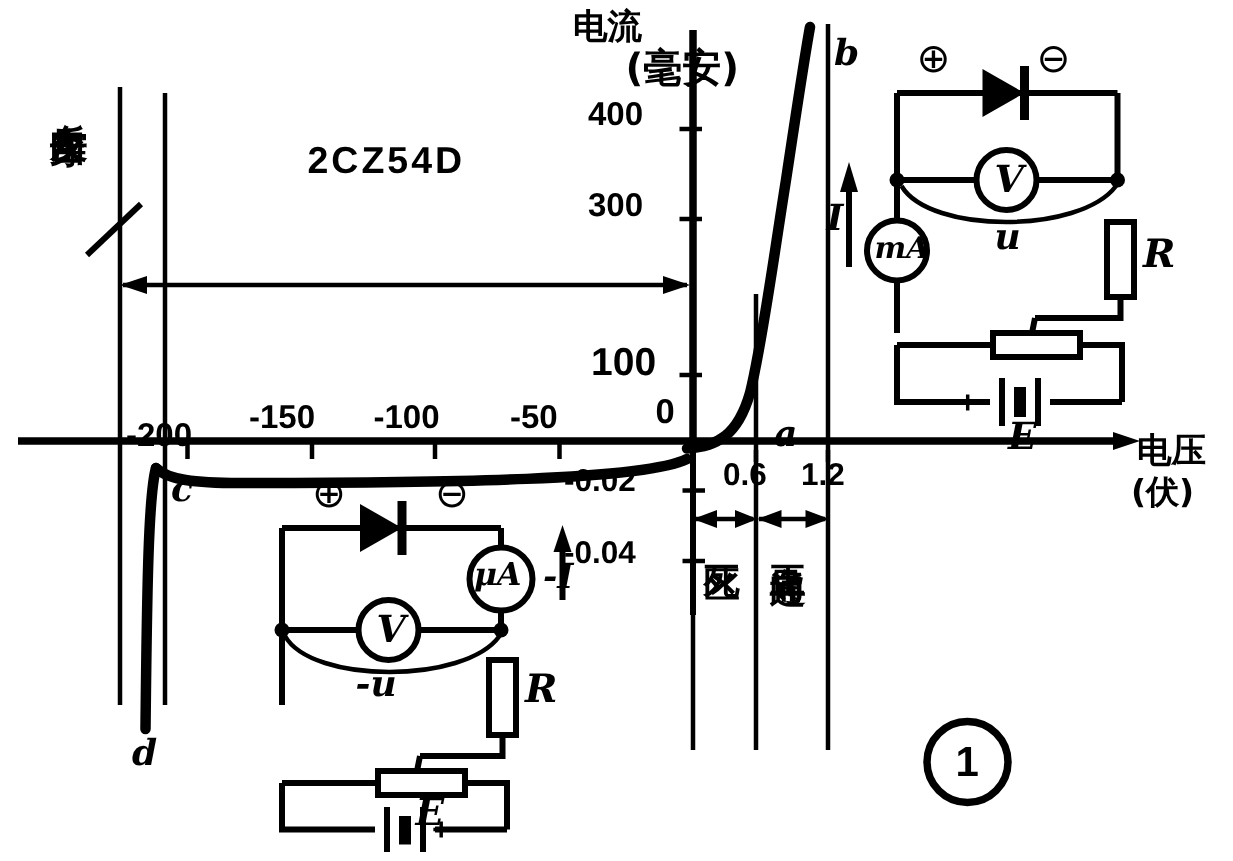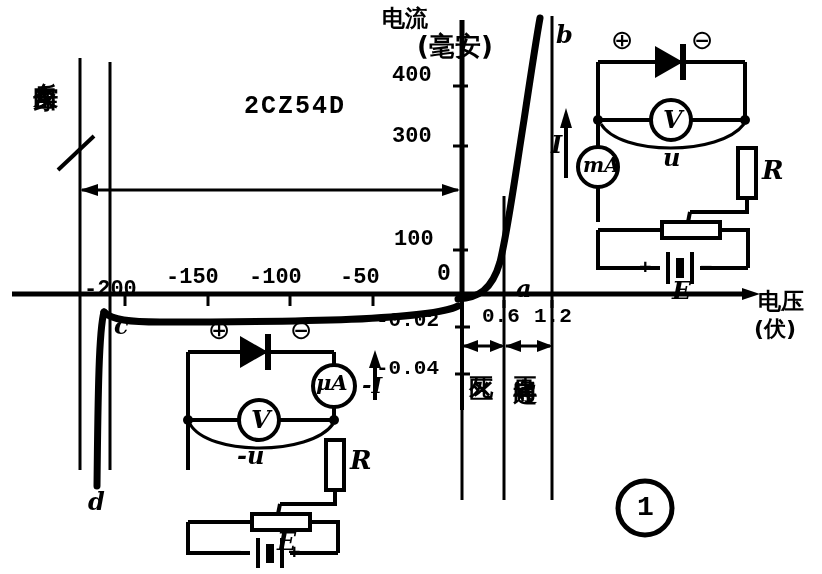--- a/index.html
+++ b/index.html
@@ -29,21 +29,21 @@
     color: #000;
     line-height: 1.05;
     white-space: pre;
     font-family: "DejaVu Sans", sans-serif;
   }
   .cjk {
     font-family: "DejaVu Sans", sans-serif;
     font-weight: 700;
   }
   .num {
-    font-family: Liberation Mono, monospace;
+    font-family: Liberation Sans, sans-serif;
     font-weight: 700;
   }
   .ital {
     font-family: "DejaVu Serif", serif;
     font-style: italic;
     font-weight: 700;
   }
   .vtext {
     writing-mode: vertical-rl;
     text-orientation: upright;
@@ -193,33 +193,33 @@
   </svg>
 
   <div class="lbl cjk" style="left:382px; top:6px; font-size:23px;">电流</div>
   <div class="lbl cjk" style="left:372px; top:33px; font-size:26px;margin-left:45px;">(毫安)</div>
 
   <div class="lbl cjk" style="left:758px; top:289px; font-size:23px;">电压</div>
   <div class="lbl cjk" style="left:754px; top:317px; font-size:22px;">(伏)</div>
 
   <div class="lbl num" style="left:392px; top:64px; font-size:22px;">400</div>
   <div class="lbl num" style="left:392px; top:125px; font-size:22px;">300</div>
-  <div class="lbl num" style="left:394px; top:228px; font-size:22px;">100</div>
+  <div class="lbl num" style="left:394px; top:228px; font-size:26px;">100</div>
   <div class="lbl num" style="left:376px; top:310px; font-size:21px;">-0.02</div>
   <div class="lbl num" style="left:376px; top:358px; font-size:21px;">-0.04</div>
 
   <div class="lbl num" style="left:84px; top:278px; font-size:22px;">-200</div>
   <div class="lbl num" style="left:166px; top:266px; font-size:22px;">-150</div>
   <div class="lbl num" style="left:249px; top:266px; font-size:22px;">-100</div>
   <div class="lbl num" style="left:340px; top:266px; font-size:22px;">-50</div>
   <div class="lbl num" style="left:437px; top:262px; font-size:23px;">0</div>
   <div class="lbl num" style="left:482px; top:306px; font-size:21px;">0.6</div>
   <div class="lbl num" style="left:534px; top:306px; font-size:21px;">1.2</div>
 
-  <div class="lbl num" style="left:205px; top:94px; font-size:25px; letter-spacing:2px;margin-left:39px;">2CZ54D</div>
+  <div class="lbl num" style="left:205px; top:94px; font-size:25px; letter-spacing:2px;">2CZ54D</div>
 
   <div class="lbl cjk vtext" style="left:32px; top:62px; font-size:25px;">反向击穿</div>
   <div class="lbl cjk vtext" style="left:468px; top:358px; font-size:24px;">死区</div>
   <div class="lbl cjk vtext" style="left:512px; top:358px; font-size:24px;">正向导通</div>
 
   <div class="lbl ital" style="left:516px; top:276px; font-size:24px;">a</div>
   <div class="lbl ital" style="left:556px; top:22px; font-size:24px;">b</div>
   <div class="lbl ital" style="left:114px; top:313px; font-size:24px;">c</div>
   <div class="lbl ital" style="left:88px; top:489px; font-size:24px;">d</div>
 

